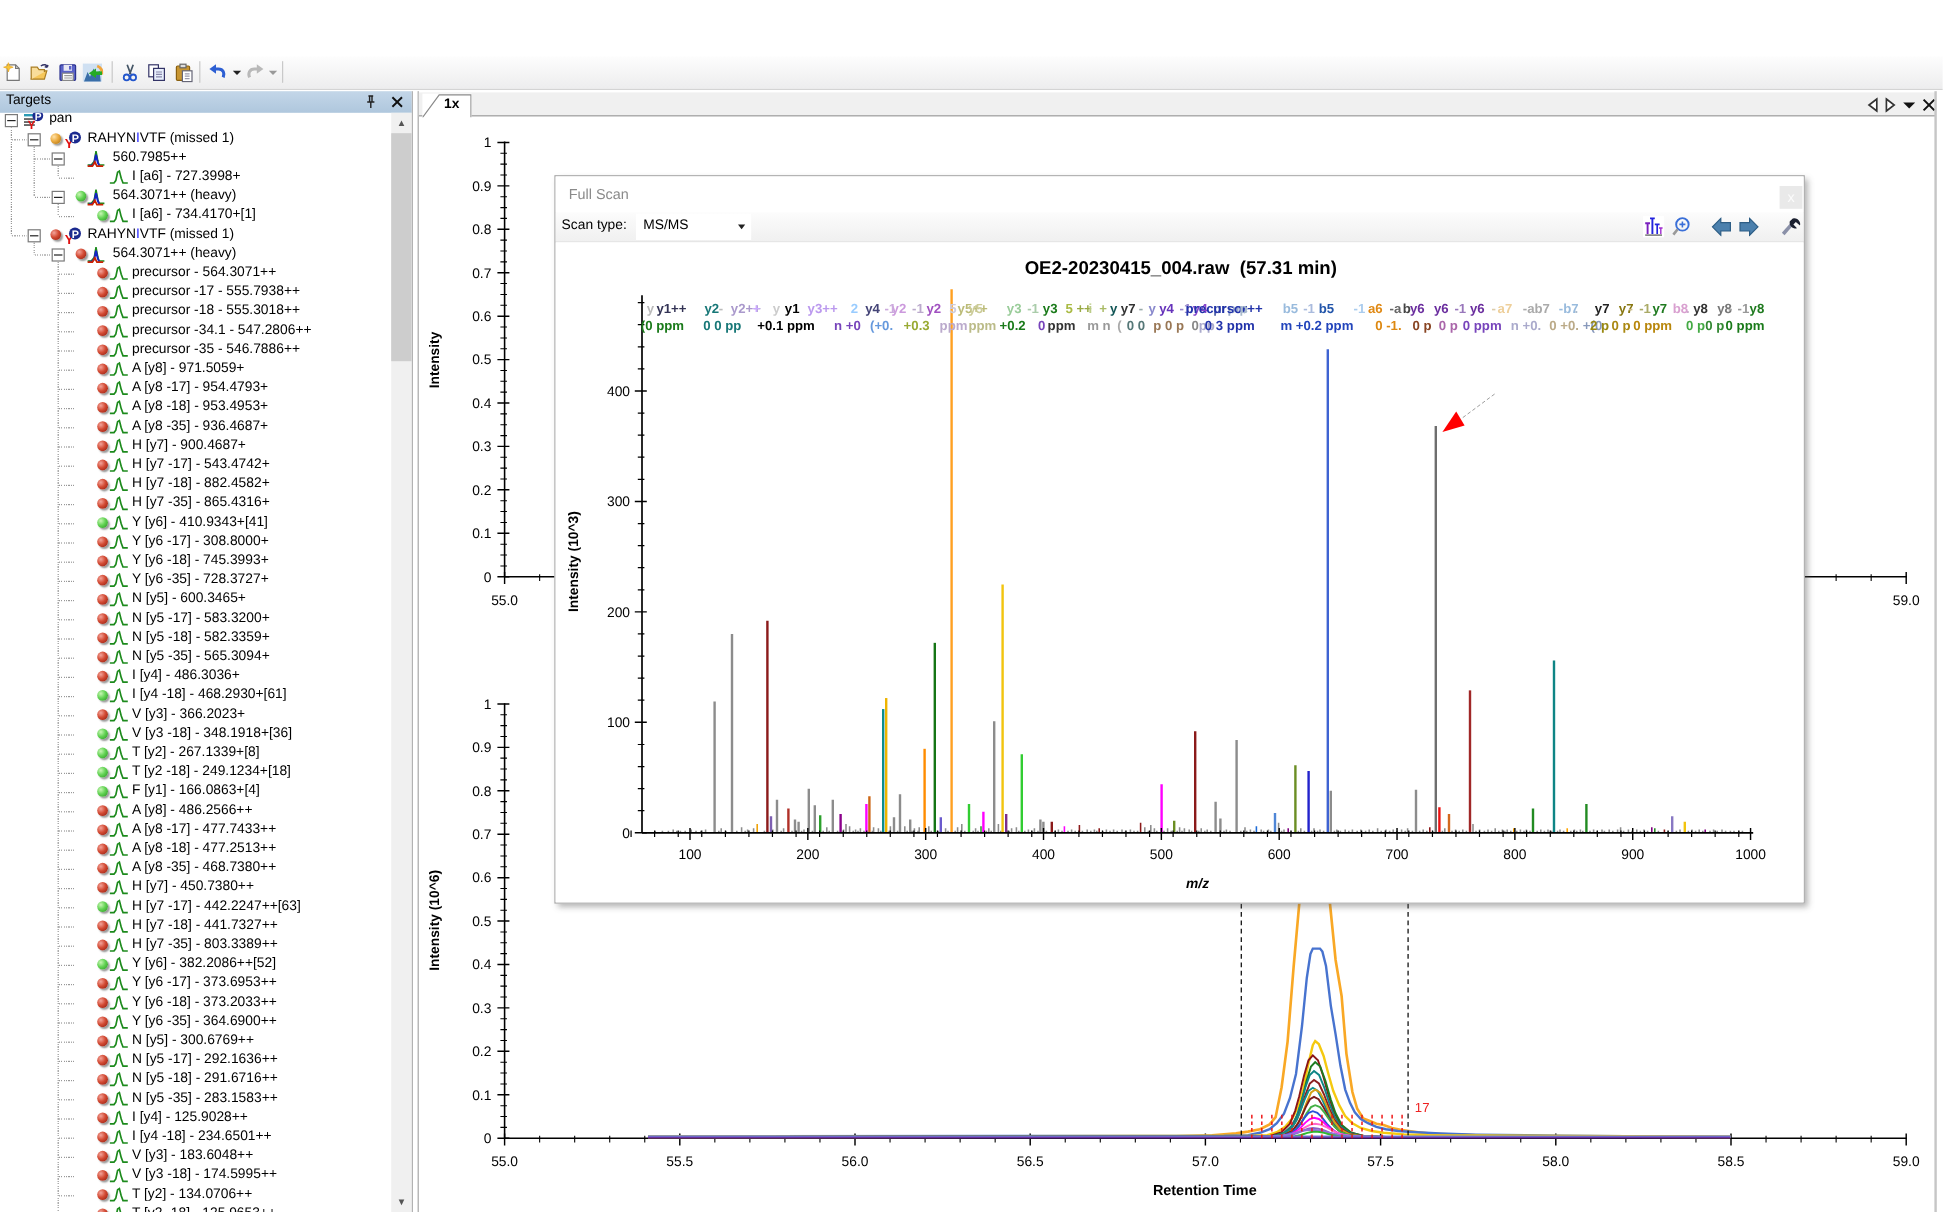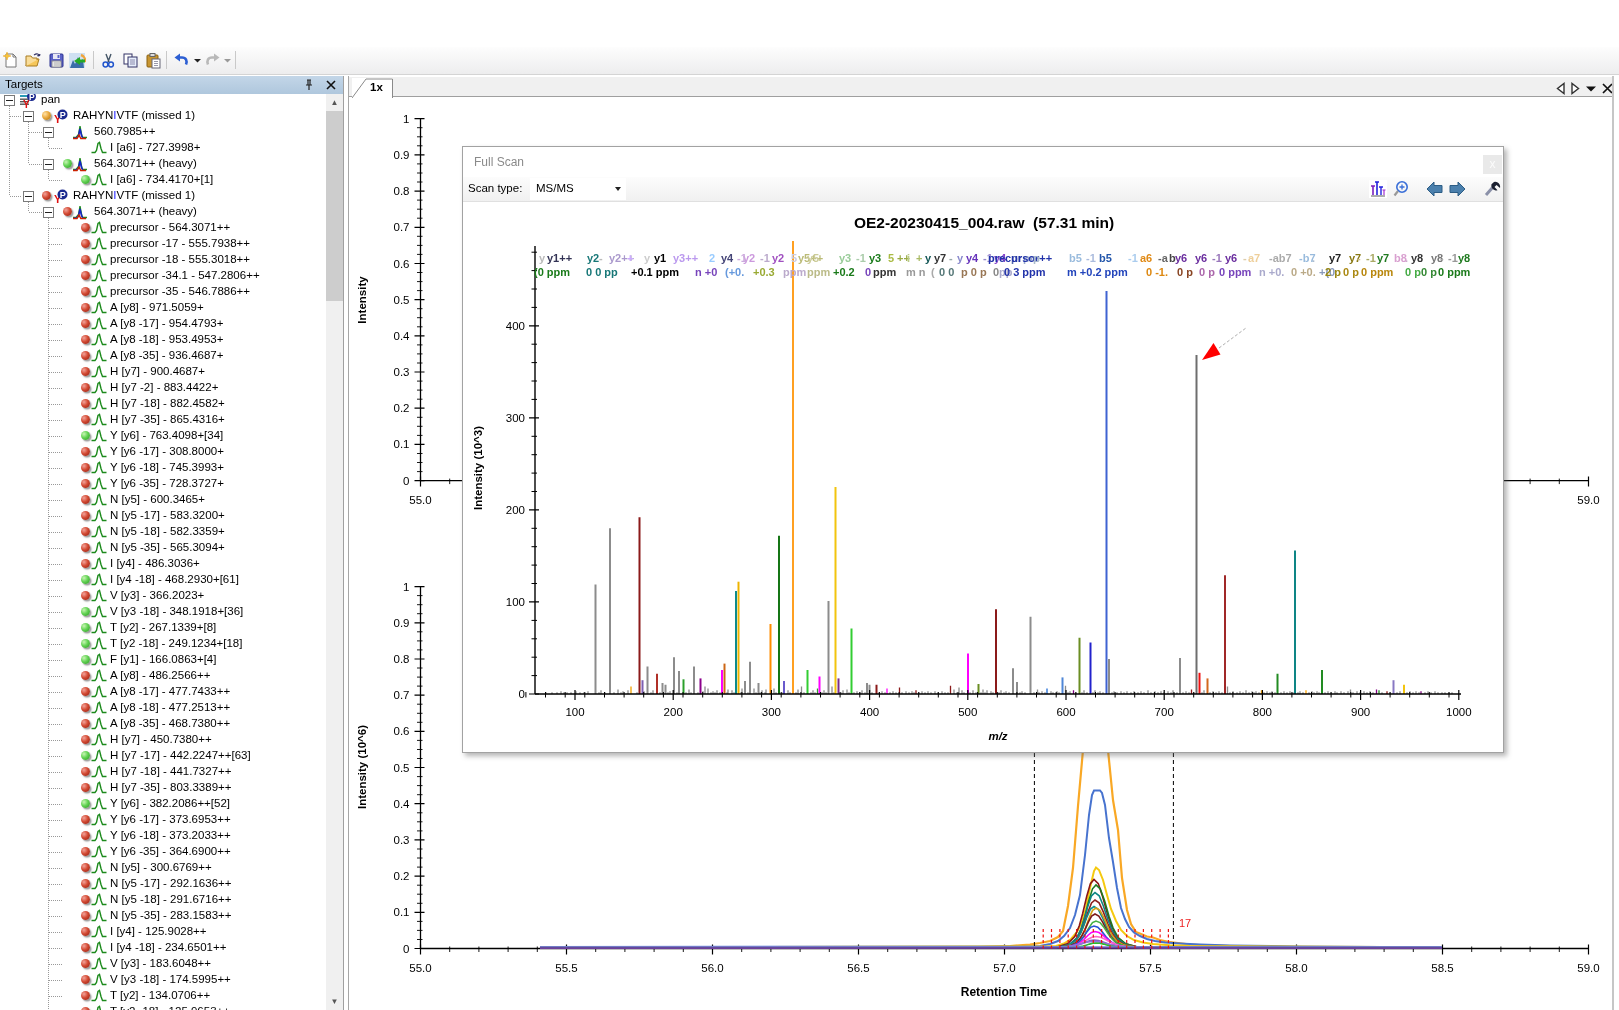--- a/index.html
+++ b/index.html
@@ -300,36 +300,36 @@
         <span class="trow" style="left:110px;top:255px">A [y8 -35] - 936.4687+</span>
         <span class="ball br" style="left:81px;top:273px"></span>
         <svg class="ti" style="left:91px;top:271px" width="16" height="14" viewBox="0 0 16 14">
           <path d="M0.5 11.5 h3.5 l1.5 -2 l1.5 -7 l1.5 -1 l1.5 6 l1.5 4 h4" fill="none" stroke="#1c8a1c" stroke-width="1.4"></path>
         </svg>
         <span class="trow" style="left:110px;top:271px">H [y7] - 900.4687+</span>
         <span class="ball br" style="left:81px;top:289px"></span>
         <svg class="ti" style="left:91px;top:287px" width="16" height="14" viewBox="0 0 16 14">
           <path d="M0.5 11.5 h3.5 l1.5 -2 l1.5 -7 l1.5 -1 l1.5 6 l1.5 4 h4" fill="none" stroke="#1c8a1c" stroke-width="1.4"></path>
         </svg>
-        <span class="trow" style="left:110px;top:287px">H [y7 -2] - 883.4422+</span>
+        <span class="trow" style="left:110px;top:287px">H [y7 -17] - 543.4742+</span>
         <span class="ball br" style="left:81px;top:305px"></span>
         <svg class="ti" style="left:91px;top:303px" width="16" height="14" viewBox="0 0 16 14">
           <path d="M0.5 11.5 h3.5 l1.5 -2 l1.5 -7 l1.5 -1 l1.5 6 l1.5 4 h4" fill="none" stroke="#1c8a1c" stroke-width="1.4"></path>
         </svg>
         <span class="trow" style="left:110px;top:303px">H [y7 -18] - 882.4582+</span>
         <span class="ball br" style="left:81px;top:321px"></span>
         <svg class="ti" style="left:91px;top:319px" width="16" height="14" viewBox="0 0 16 14">
           <path d="M0.5 11.5 h3.5 l1.5 -2 l1.5 -7 l1.5 -1 l1.5 6 l1.5 4 h4" fill="none" stroke="#1c8a1c" stroke-width="1.4"></path>
         </svg>
         <span class="trow" style="left:110px;top:319px">H [y7 -35] - 865.4316+</span>
         <span class="ball bg" style="left:81px;top:337px"></span>
         <svg class="ti" style="left:91px;top:335px" width="16" height="14" viewBox="0 0 16 14">
           <path d="M0.5 11.5 h3.5 l1.5 -2 l1.5 -7 l1.5 -1 l1.5 6 l1.5 4 h4" fill="none" stroke="#1c8a1c" stroke-width="1.4"></path>
         </svg>
-        <span class="trow" style="left:110px;top:335px">Y [y6] - 763.4098+[34]</span>
+        <span class="trow" style="left:110px;top:335px">Y [y6] - 410.9343+[41]</span>
         <span class="ball br" style="left:81px;top:353px"></span>
         <svg class="ti" style="left:91px;top:351px" width="16" height="14" viewBox="0 0 16 14">
           <path d="M0.5 11.5 h3.5 l1.5 -2 l1.5 -7 l1.5 -1 l1.5 6 l1.5 4 h4" fill="none" stroke="#1c8a1c" stroke-width="1.4"></path>
         </svg>
         <span class="trow" style="left:110px;top:351px">Y [y6 -17] - 308.8000+</span>
         <span class="ball br" style="left:81px;top:369px"></span>
         <svg class="ti" style="left:91px;top:367px" width="16" height="14" viewBox="0 0 16 14">
           <path d="M0.5 11.5 h3.5 l1.5 -2 l1.5 -7 l1.5 -1 l1.5 6 l1.5 4 h4" fill="none" stroke="#1c8a1c" stroke-width="1.4"></path>
         </svg>
         <span class="trow" style="left:110px;top:367px">Y [y6 -18] - 745.3993+</span>

